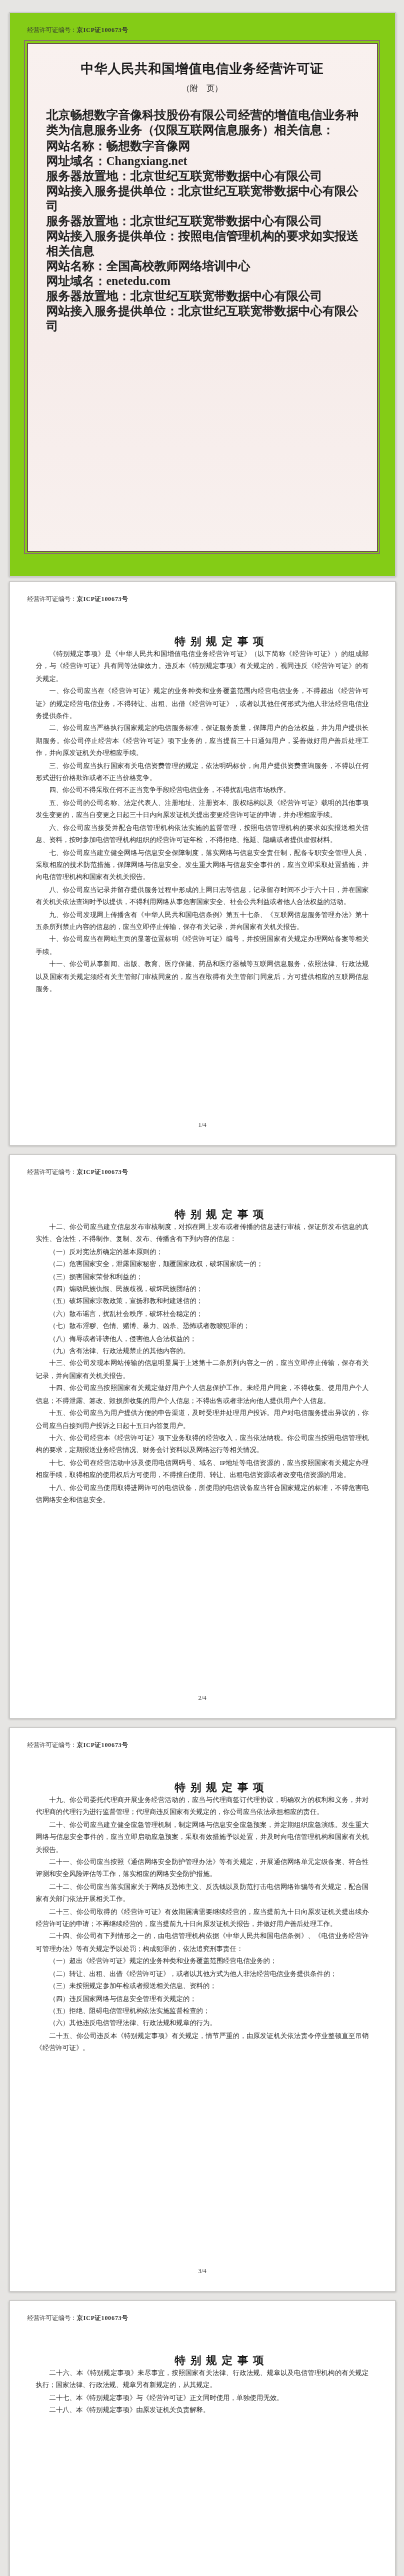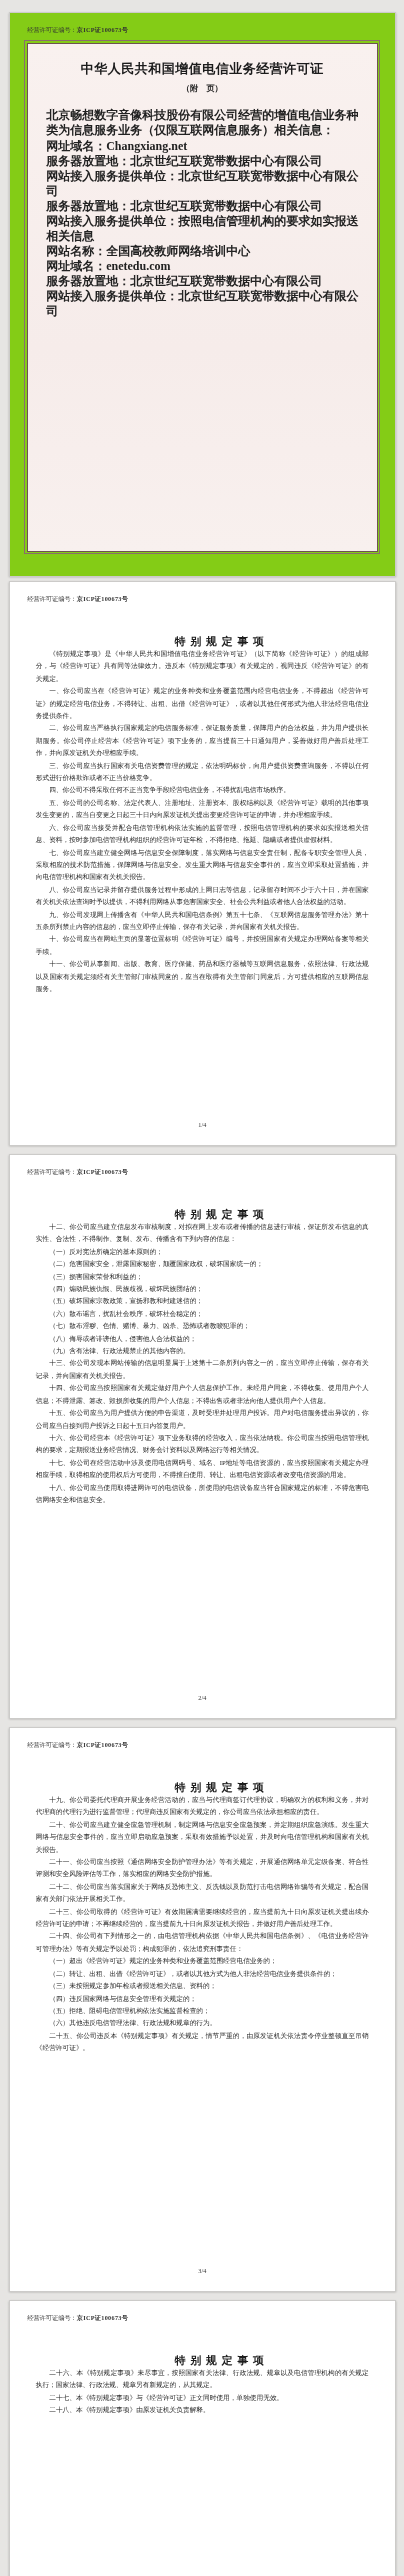--- a/index.html
+++ b/index.html
@@ -63,21 +63,21 @@
     text-align: center;
     font-size: 13px;
     font-weight: bold;
     color: #1c1c1c;
     letter-spacing: 0.5px;
     margin-top: 3.1px;
   }
   .cert-subtitle {
     text-align: center;
     font-size: 8.2px;
-    font-weight: bold;
+    font-weight: normal;
     margin-top: 5.2px;
     color: #1c1c1c;
   }
   .cert-body {
     margin-top: 13.4px;
     font-size: 12px;
     font-weight: bold;
     line-height: 15px;
     color: #222;
     text-align: justify;
@@ -132,20 +132,21 @@
     <span class="hdr-label">经营许可证编号：</span><span class="hdr-num">京ICP证100673号</span>
   </div>
   <div class="frame-outer">
     <div class="frame-inner">
       <div class="cert-title">中华人民共和国增值电信业务经营许可证</div>
       <div class="cert-subtitle">（附　页）</div>
       <div class="cert-body">
         <p class="cert-intro">北京畅想数字音像科技股份有限公司经营的增值电信业务种类为信息服务业务（仅限互联网信息服务）相关信息：</p>
         <div>
 
+            <p class="cert-line"><span class="lbl">网站名称：</span><span class="val">畅想数字音像网</span></p>
 
             <p class="cert-line"><span class="lbl">网址域名：</span><span class="val">Changxiang.net</span></p>
 
             <p class="cert-line"><span class="lbl">服务器放置地：</span><span class="val">北京世纪互联宽带数据中心有限公司</span></p>
 
             <p class="cert-line"><span class="lbl">网站接入服务提供单位：</span><span class="val">北京世纪互联宽带数据中心有限公司</span></p>
 
 
 
             <p class="cert-line"><span class="lbl">服务器放置地：</span><span class="val">北京世纪互联宽带数据中心有限公司</span></p>

